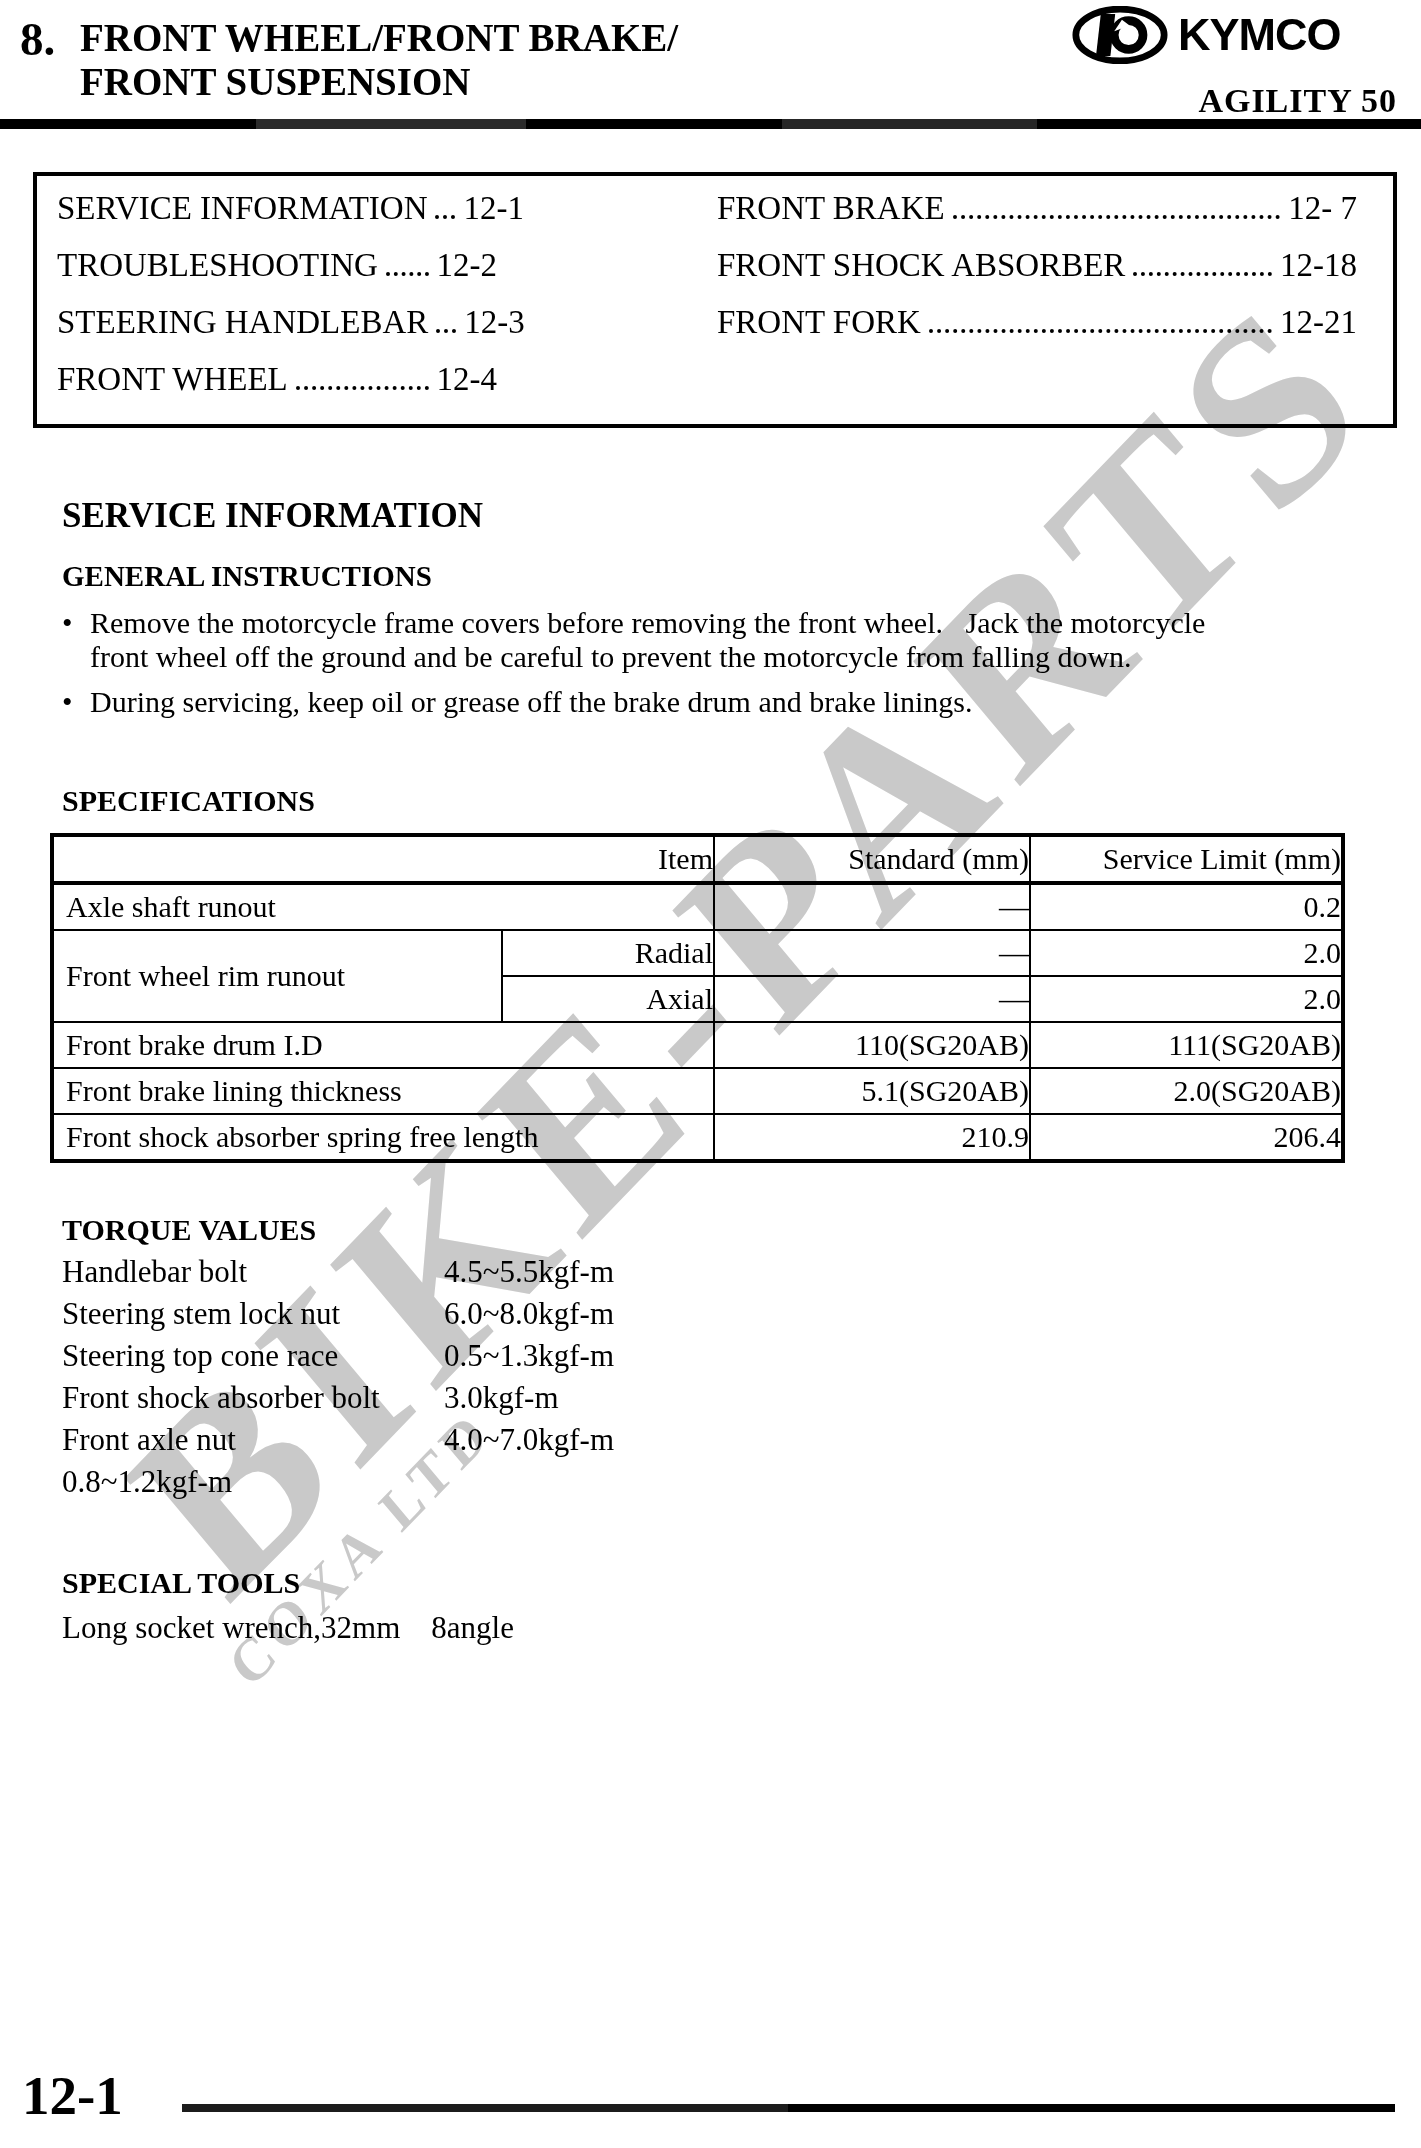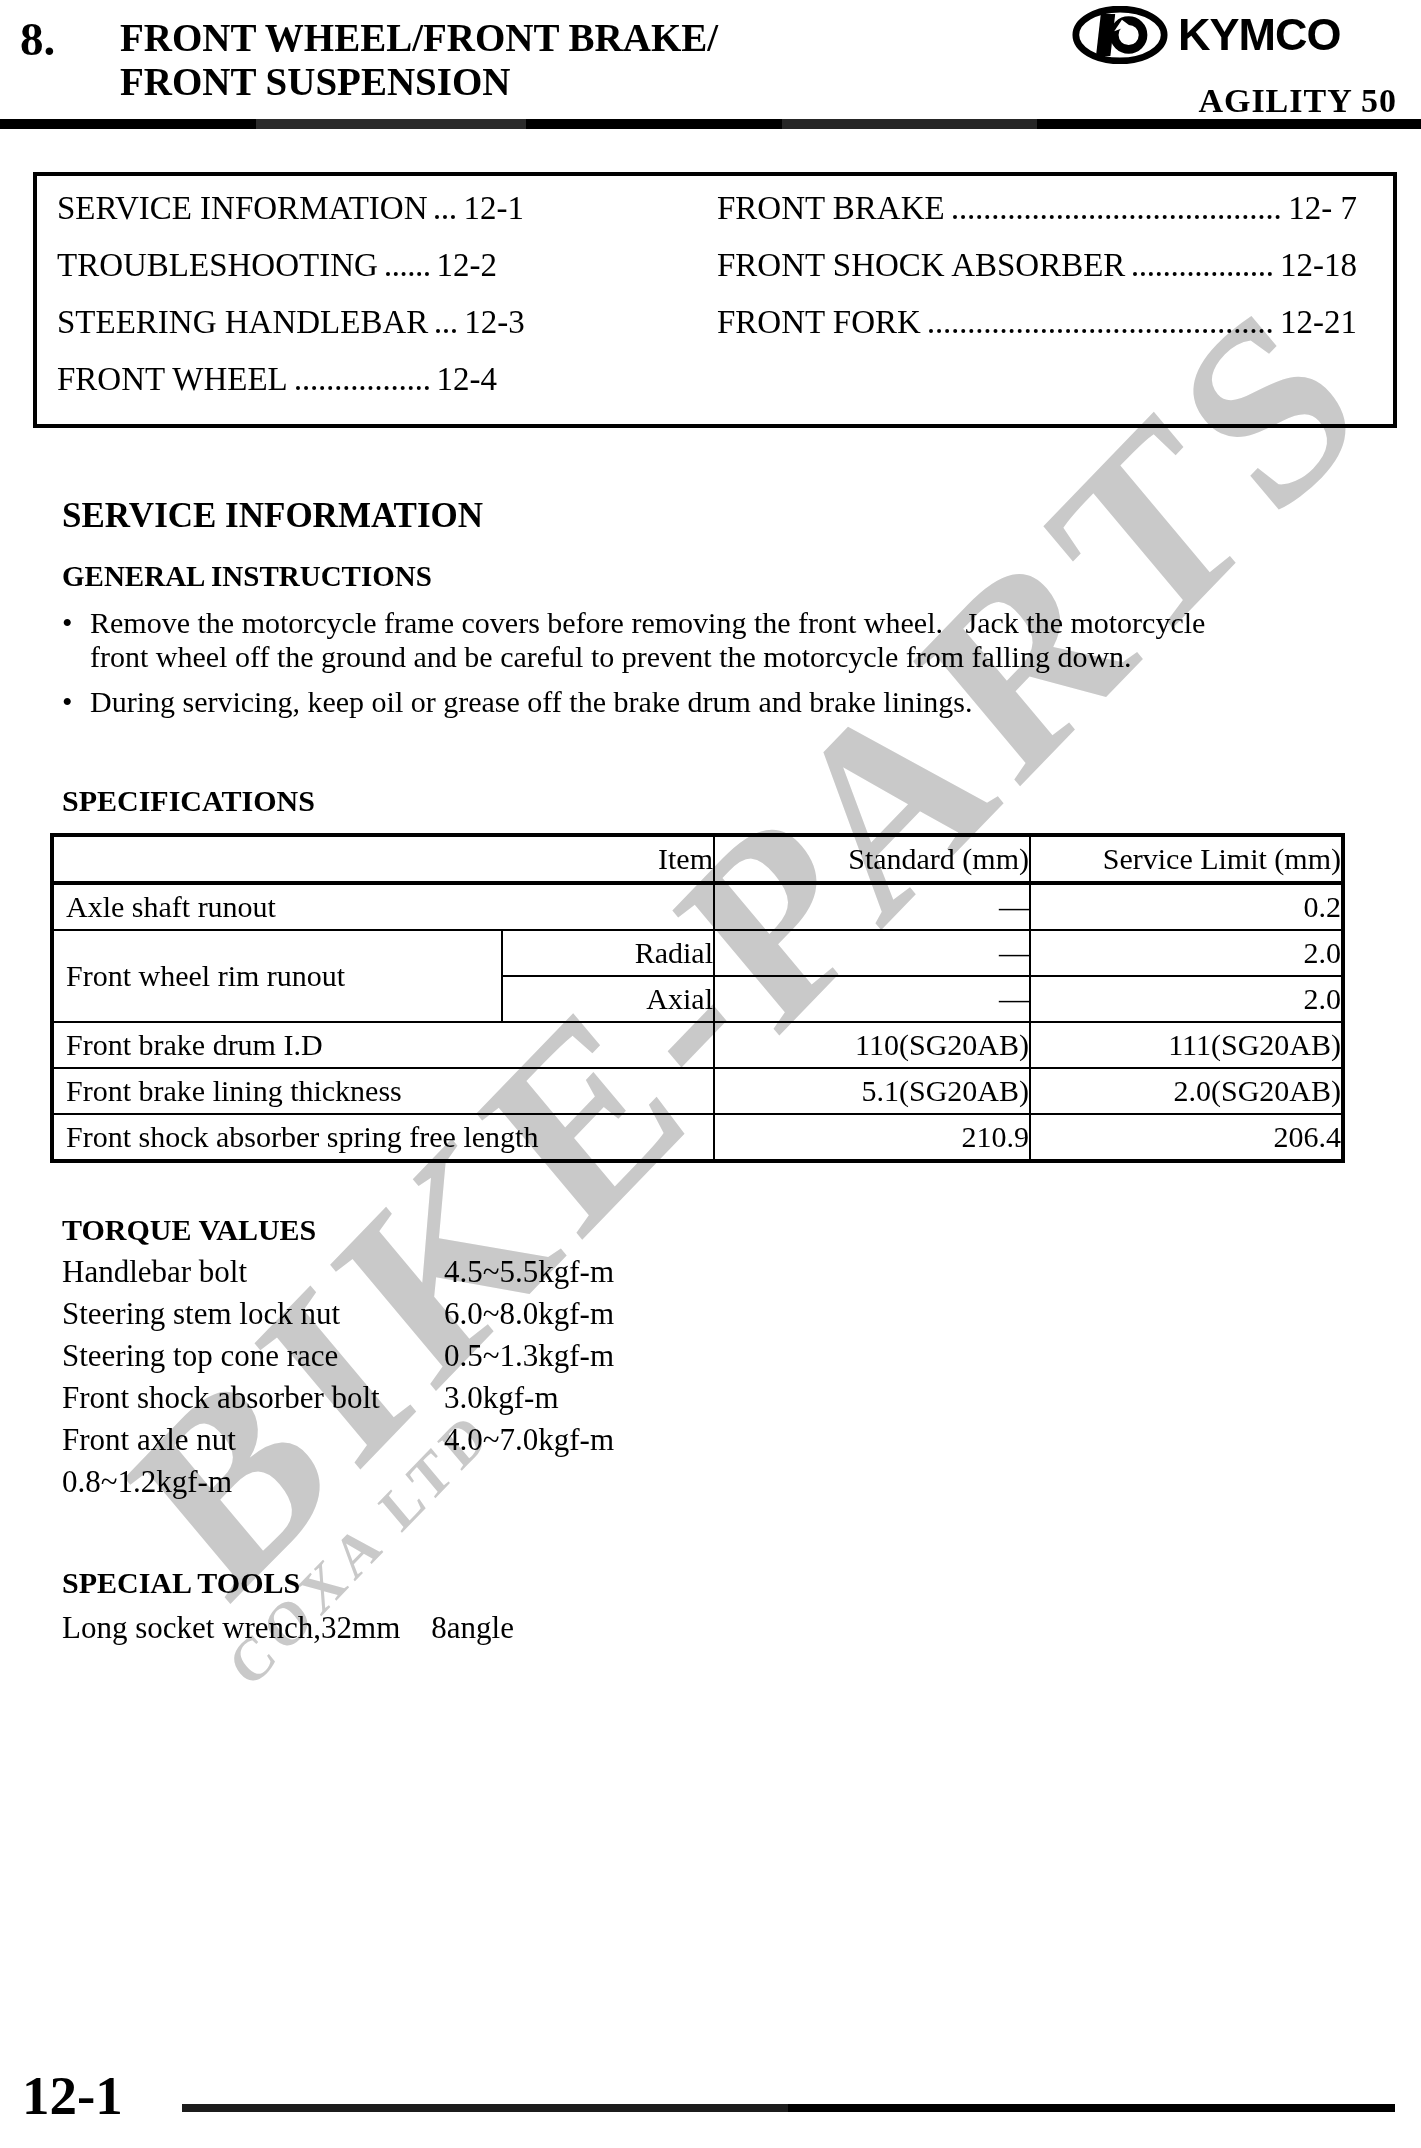--- a/index.html
+++ b/index.html
@@ -10,21 +10,21 @@
   
   .wm{position:absolute; z-index:0; color:#c9c9c9; font-weight:bold; white-space:nowrap;
       font-family:"Liberation Serif", serif; user-select:none;}
   .wm-main{left:750px; top:945px; font-size:250px; letter-spacing:16px;
       transform:translate(-50%,-50%) rotate(-46deg) skewX(-6deg);}
   .wm-sub{left:360px; top:1548px; font-size:58px; letter-spacing:7px;
       transform:translate(-50%,-50%) rotate(-46deg) skewX(-6deg);}
   .layer{position:absolute; inset:0; z-index:1;}
   
   .chapter-num{position:absolute; left:20px; top:12px; font-size:47px; font-weight:bold;}
-  .title-lines{position:absolute; left:80px; top:16px; font-size:39px; font-weight:bold; line-height:44px; letter-spacing:0px;margin-left:40px;}
+  .title-lines{position:absolute; left:80px; top:16px; font-size:39px; font-weight:bold; line-height:44px; letter-spacing:0px;}
   .logo-row{position:absolute; left:1072px; top:6px; display:flex; align-items:center; gap:10px;}
   .logo-mark{width:96px; height:58px;}
   .logo-word{font-family:"Liberation Sans", sans-serif; font-weight:bold; font-size:45px; letter-spacing:-1px;}
   .model-name{position:absolute; right:24px; top:82px; font-size:34px; font-weight:bold; letter-spacing:1px;}
   .header-rule{position:absolute; left:0; top:119px; width:1421px; height:10px;
       background:linear-gradient(90deg,#000 0 18%,#2b2b2b 18% 37%,#000 37% 55%,#262626 55% 73%,#000 73% 100%);}
   
   .toc-box{position:absolute; left:33px; top:172px; width:1364px; height:256px;
       border:4px solid #000; box-sizing:border-box; display:flex; padding:14px 36px 6px 20px;}
   .toc-col{display:flex; flex-direction:column;}

